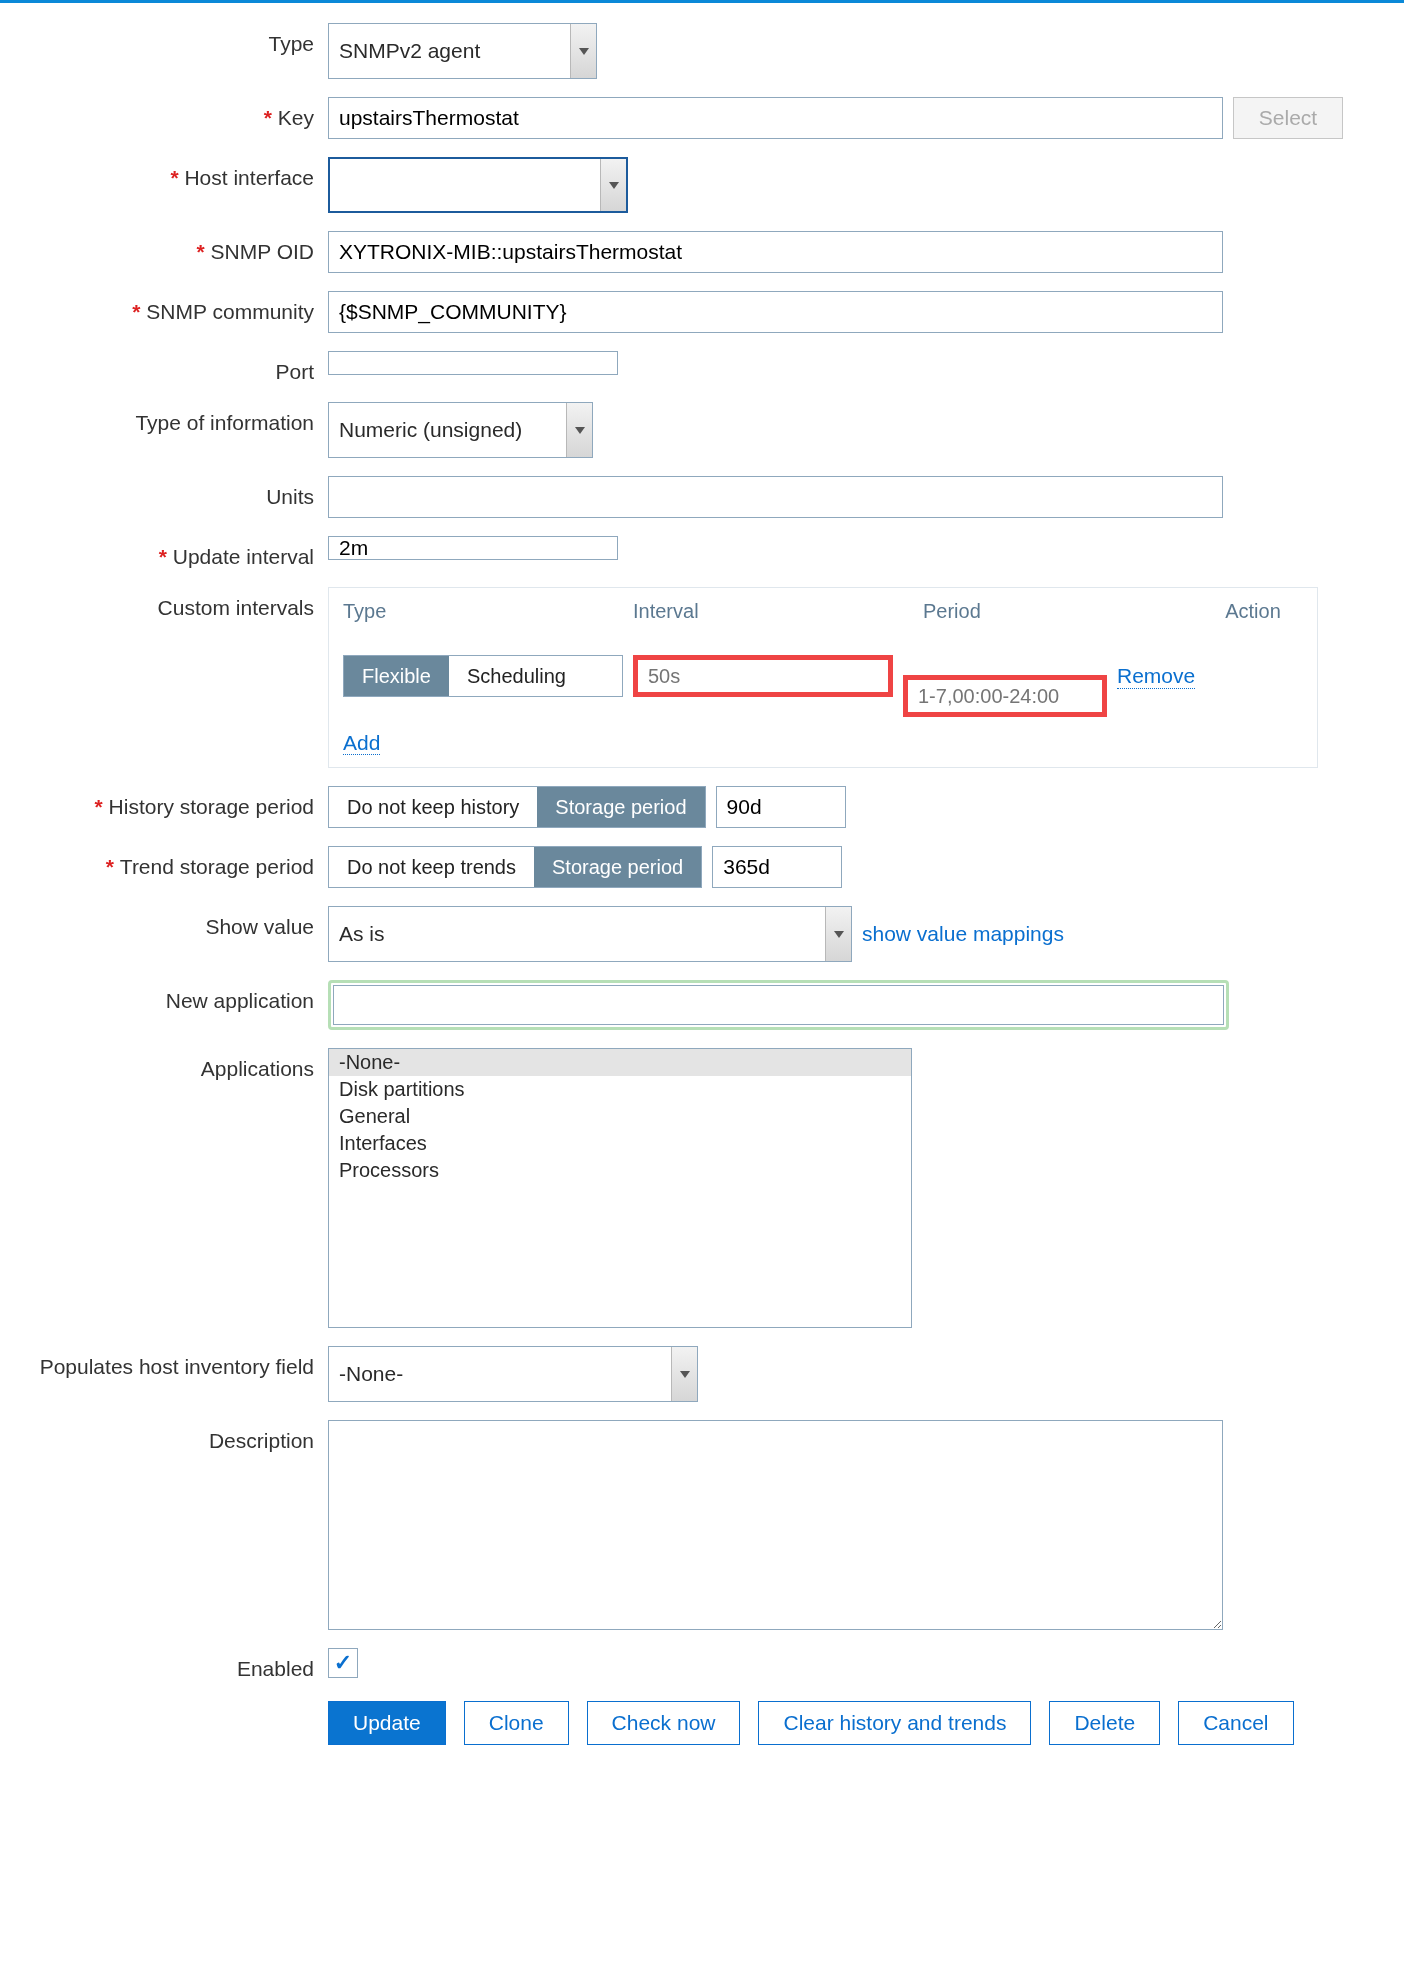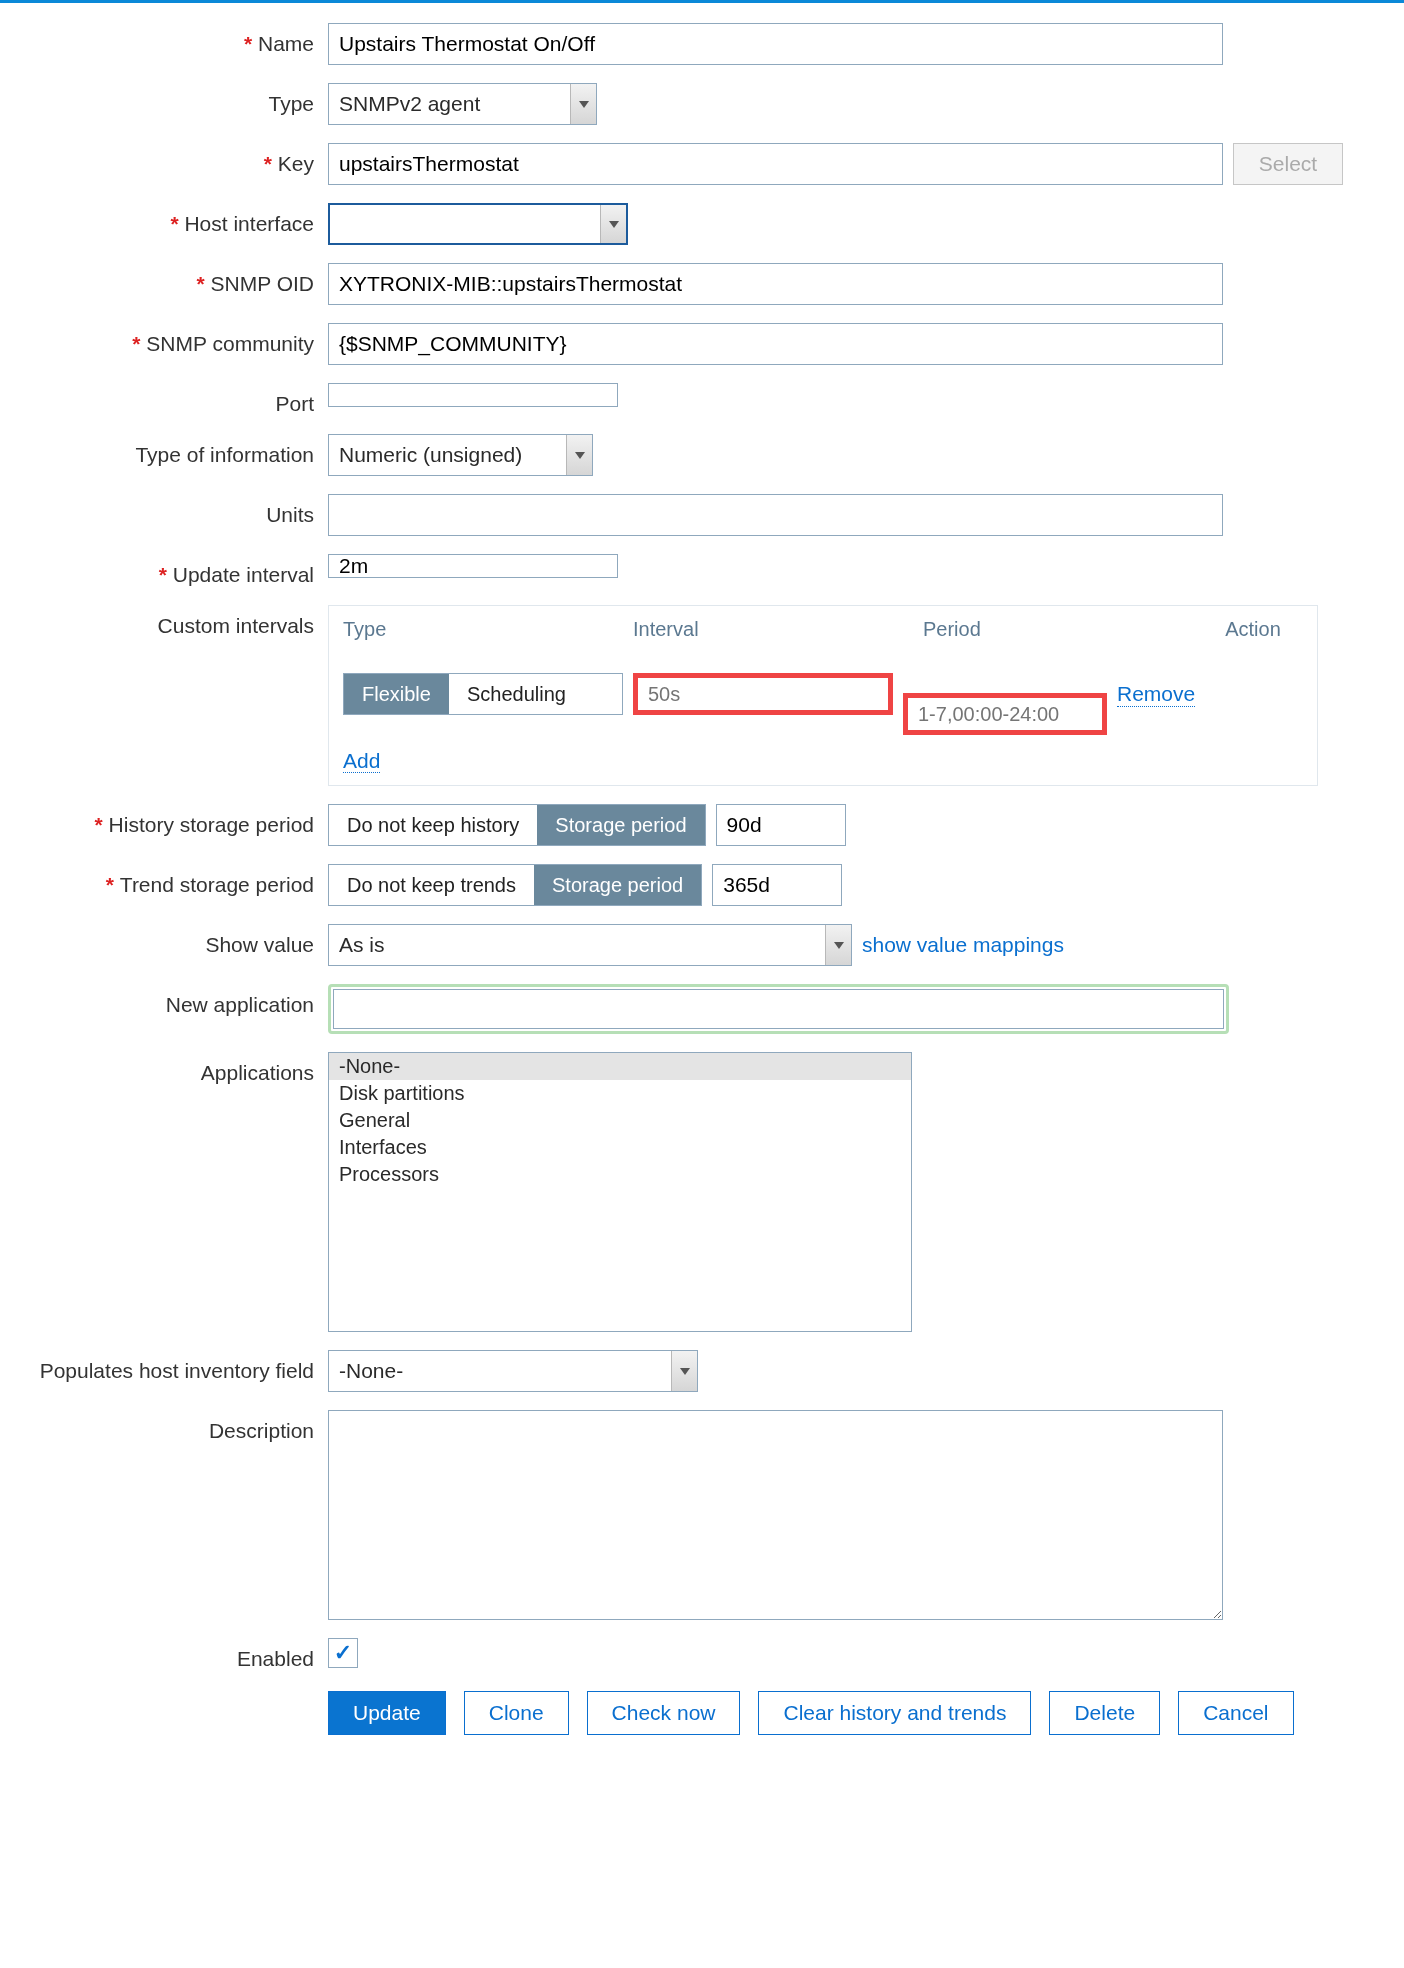--- a/index.html
+++ b/index.html
@@ -63,21 +63,21 @@
     border: 1px solid #8fa8bd;
     padding: 6px 10px;
     font-size: 21px;
     text-align: left;
     background: #fff;
   }
   .select-box {
     display: flex;
     align-items: center;
     border: 1px solid #8fa8bd;
-    height: 42px;
+    height: 56px;
     background: #fff;
   }
   .select-box.blue {
     border: 2px solid #1c5b9c;
   }
   .select-text {
     flex: 1;
     padding: 0 10px;
     font-size: 21px;
     white-space: nowrap;
@@ -230,26 +230,20 @@
     filter: blur(4px);
     background: #d8d8d8;
     color: transparent;
   }
 </style>
 </head>
 <body>
 
 <div class="page">
 
-  <div class="form-row">
-    <div class="form-label req">Name</div>
-    <div class="form-field">
-      <input type="text" class="wide" value="Upstairs Thermostat On/Off" style="">
-    </div>
-  </div>
 
   <div class="form-row">
     <div class="form-label">Type</div>
     <div class="form-field">
       <div class="select-box" style="width:269px">
         <div class="select-text">SNMPv2 agent</div>
         <div class="select-arrow"></div>
       </div>
     </div>
   </div>

